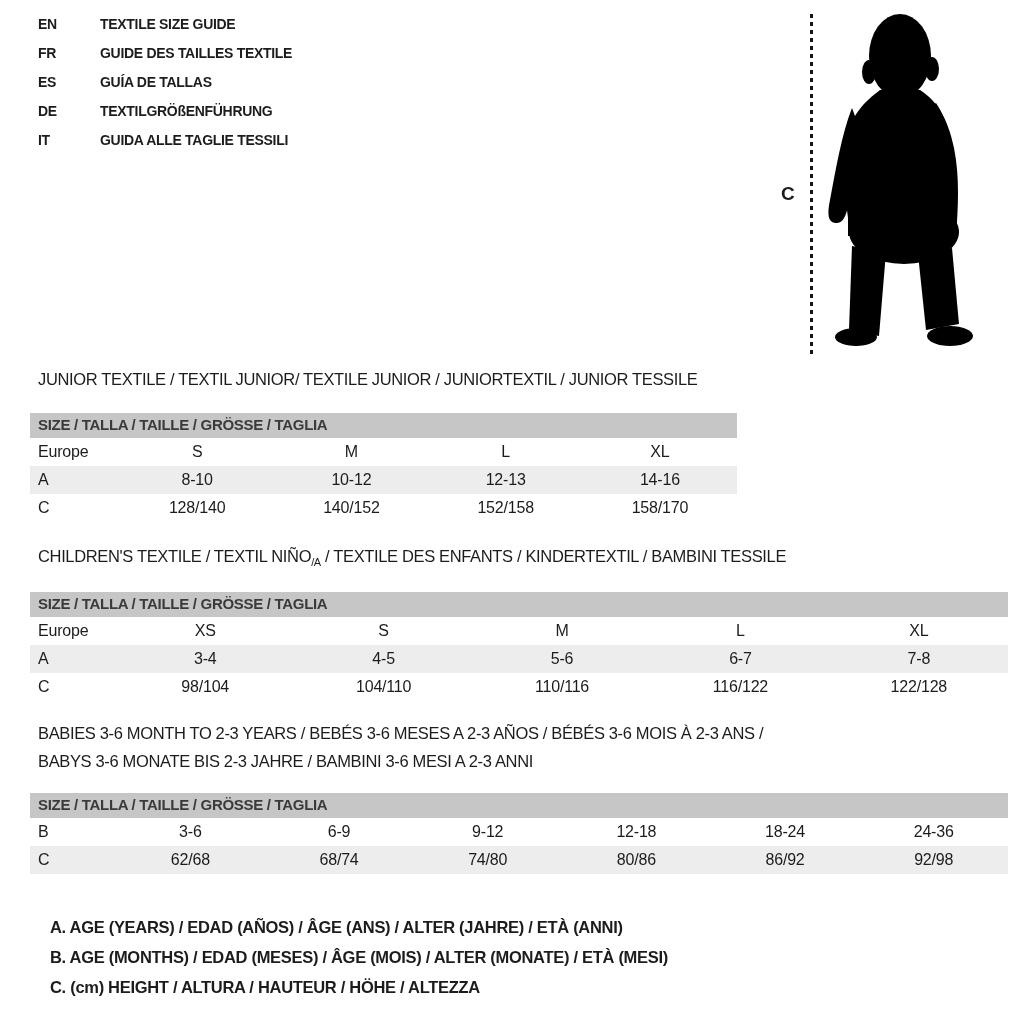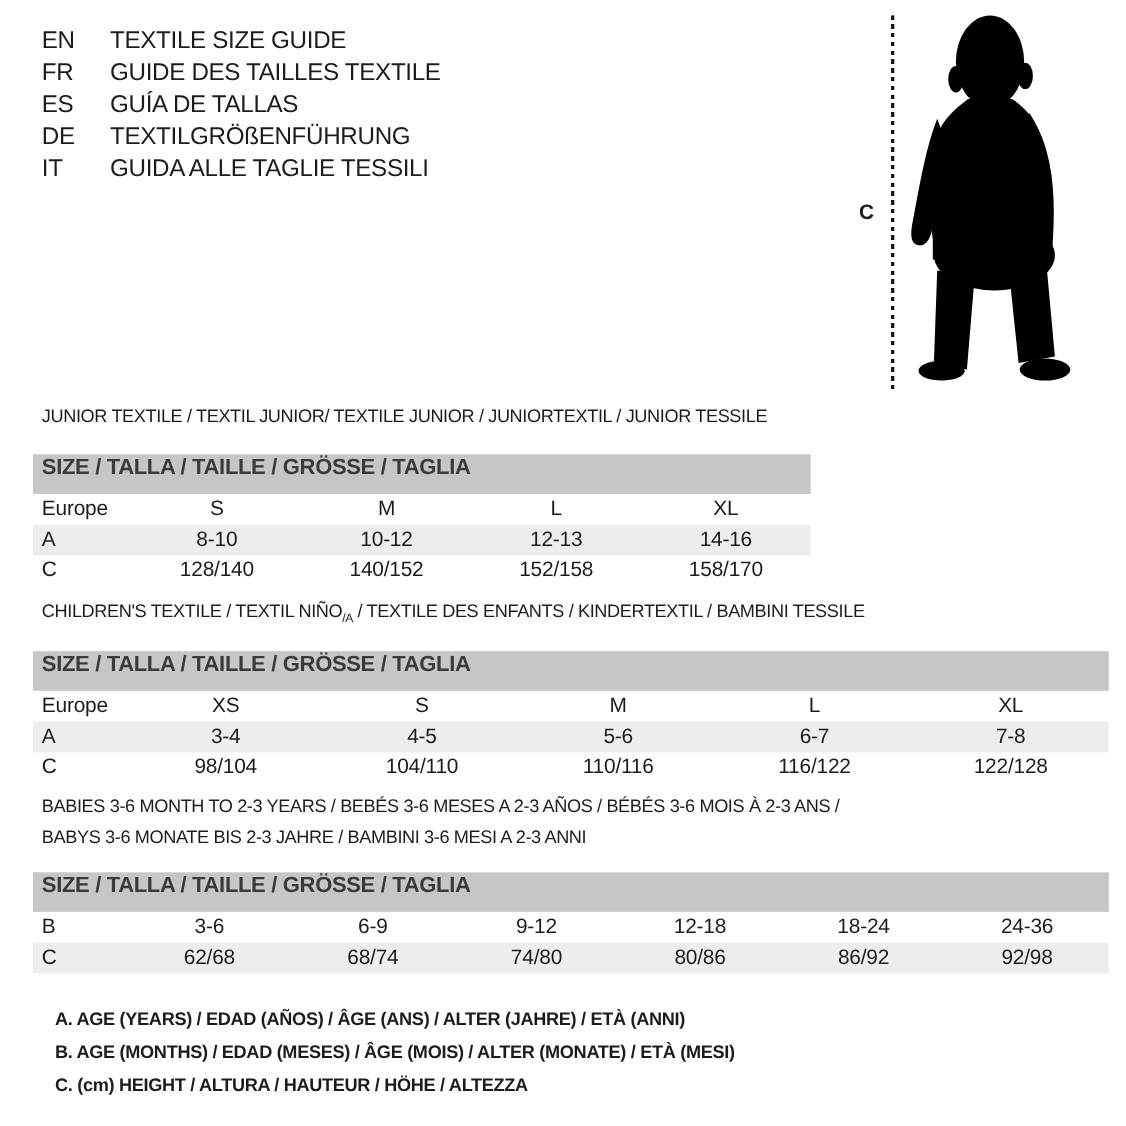--- a/index.html
+++ b/index.html
@@ -4,40 +4,40 @@
 <style>
   :root{
     --bg:#ffffff; --text-color:#1c1c1c; --bar-color:#c6c6c6; --stripe-color:#ededed; --bar-text:#3a3a3a;
   }
   *{margin:0;padding:0;box-sizing:border-box;}
   html,body{background:#fff;}
   body{font-family:"Liberation Sans","DejaVu Sans",sans-serif;color:var(--text-color);}
   .canvas{position:relative;width:1024px;height:1024px;background:var(--bg);overflow:hidden;}
 
   
-  .lang-list{position:absolute;left:38px;top:22px;font-weight:400;font-size:22px;letter-spacing:-0.3px;}
+  .lang-list{position:absolute;left:38px;top:10px;font-weight:700;font-size:14px;letter-spacing:-0.3px;}
   .lang-row{display:flex;height:29px;line-height:29px;}
   .lang-code{width:62px;}
   .lang-label{white-space:nowrap;}
 
   
   .dotted-line{position:absolute;left:810px;top:14px;width:3px;height:341px;
     background:repeating-linear-gradient(to bottom,#151515 0 4px,transparent 4px 8px);}
   .measure-label{position:absolute;left:781px;top:183px;font-weight:700;font-size:19px;}
   .toddler{position:absolute;left:818px;top:8px;}
 
   
   .sec-title{position:absolute;left:38px;font-weight:400;font-size:16.5px;letter-spacing:-0.35px;white-space:nowrap;}
   .sub{font-size:11px;vertical-align:-4px;}
 
   
   .size-table{position:absolute;left:30px;}
-  .size-table .bar{height:36px;line-height:24px;background:var(--bar-color);color:var(--bar-text);
-    font-weight:700;font-size:20px;padding-left:8px;letter-spacing:-0.3px;}
-  .trow{display:flex;height:28px;line-height:28px;font-size:19px;letter-spacing:-0.2px;}
+  .size-table .bar{height:25px;line-height:24px;background:var(--bar-color);color:var(--bar-text);
+    font-weight:700;font-size:15px;padding-left:8px;letter-spacing:-0.3px;}
+  .trow{display:flex;height:28px;line-height:28px;font-size:16px;letter-spacing:-0.2px;}
   .trow.shaded{background:var(--stripe-color);}
   .tlabel{padding-left:8px;text-align:left;}
   .w-junior .tlabel{width:90px;}
   .w-wide .tlabel{width:86px;}
   .tcell{flex:1;text-align:center;}
 
   
   .footnotes{position:absolute;left:38px;top:912px;font-weight:700;font-size:16.5px;letter-spacing:-0.3px;}
   .footnote{height:30px;line-height:30px;white-space:nowrap;margin-left:12px;}
 </style>

